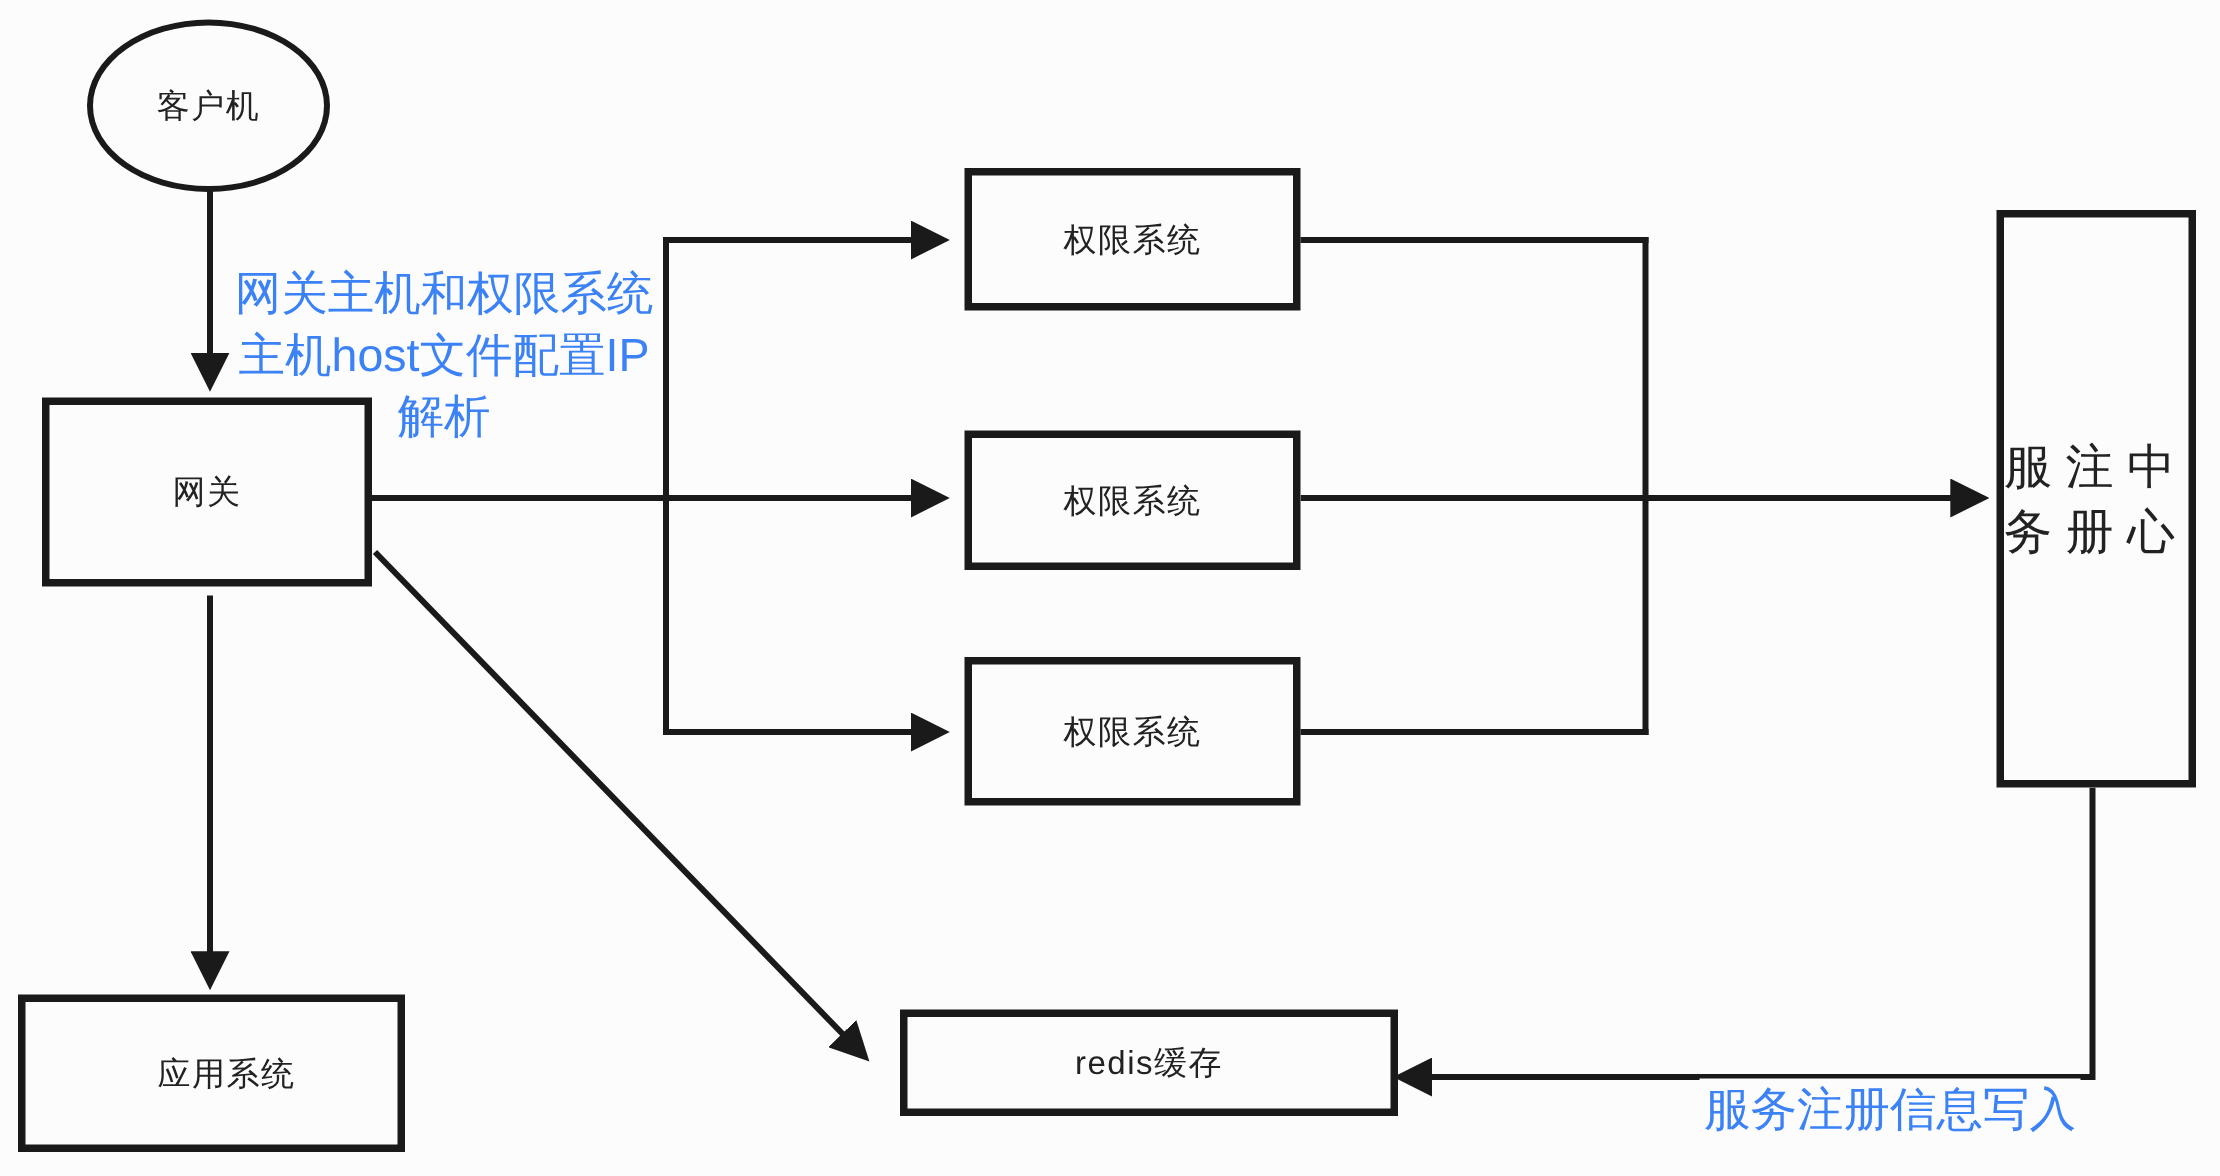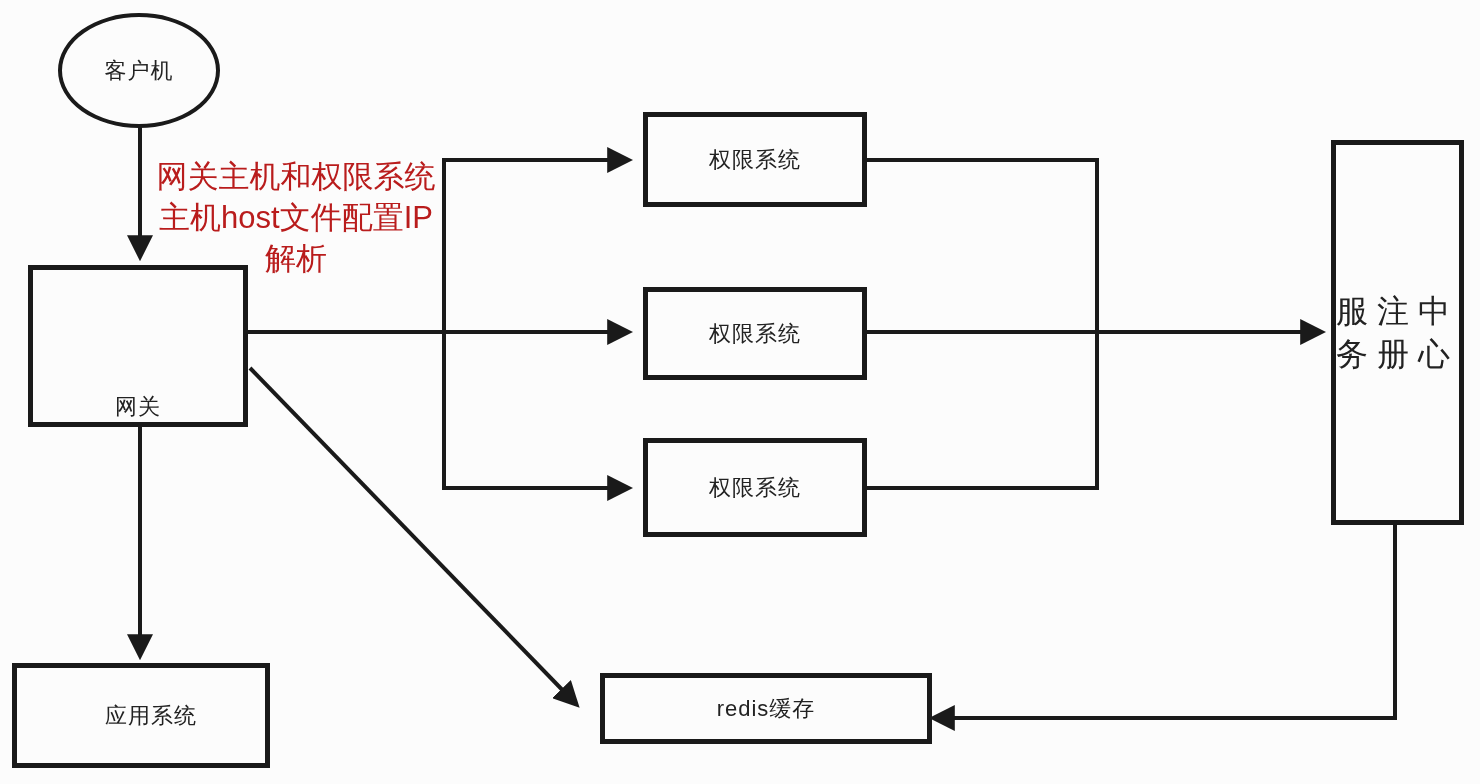--- a/index.html
+++ b/index.html
@@ -29,22 +29,23 @@
     letter-spacing:1px;
     white-space:nowrap;
   }
   .ellipse{
     border-radius:50%;
     border-width:4px;
   }
   .edge-label{
     position:absolute;
     background:var(--bg);
-    color:#b91c1c;
+    color:#3b82f6;
     white-space:nowrap;
+    margin-top:19px;
   }
   .multiline{
     text-align:center;
     font-size:31px;
     line-height:41px;
     background:transparent;
   }
   .registry-lines{
     display:flex;flex-direction:row;align-items:center;
     font-size:32px;line-height:43px;color:#222;letter-spacing:2px;
@@ -84,21 +85,21 @@
 
     <path d="M1395,525 L1395,718 L934,718" stroke="currentColor" stroke-width="4" fill="none" marker-end="url(#arrow)"></path>
 
     <path d="M250,368 L576,704" stroke="currentColor" stroke-width="4" fill="none" marker-end="url(#arrow)"></path>
   </svg>
 
   <div class="node ellipse" style="left:58px;top:13px;width:162px;height:115px;">
     <span class="node-label">客户机</span>
   </div>
 
-  <div class="node" style="left:28px;top:265px;width:220px;height:162px;align-items:flex-end;">
+  <div class="node" style="left:28px;top:265px;width:220px;height:126px;">
     <span class="node-label">网关</span>
   </div>
 
   <div class="node" style="left:12px;top:663px;width:258px;height:105px;padding-left:20px;">
     <span class="node-label">应用系统</span>
   </div>
 
   <div class="node" style="left:643px;top:112px;width:224px;height:95px;">
     <span class="node-label">权限系统</span>
   </div>
@@ -123,14 +124,15 @@
     <span class="node-label">redis缓存</span>
   </div>
 
   <div class="edge-label multiline" style="left:148px;top:156px;width:296px;">
     <div>网关主机和权限系统</div>
     <div>主机host文件配置IP</div>
     <div>解析</div>
   </div>
 
 
+  <div class="edge-label" style="left:1133px;top:700px;font-size:31px;padding:0 3px;">服务注册信息写入</div>
 
 </div>
 
 </body></html>

